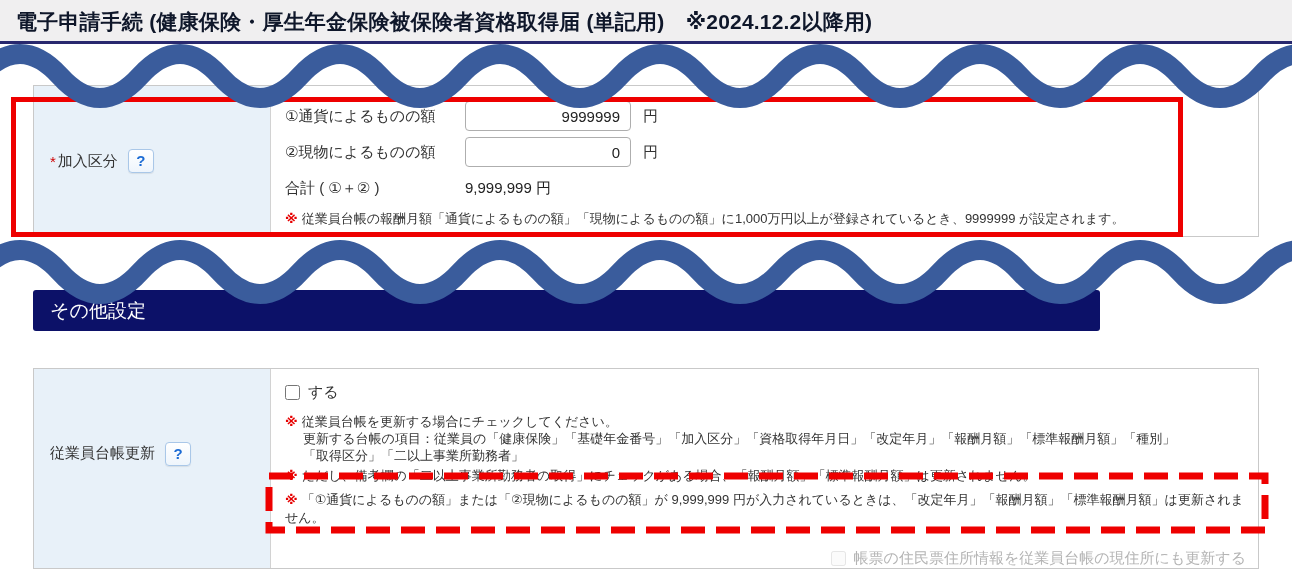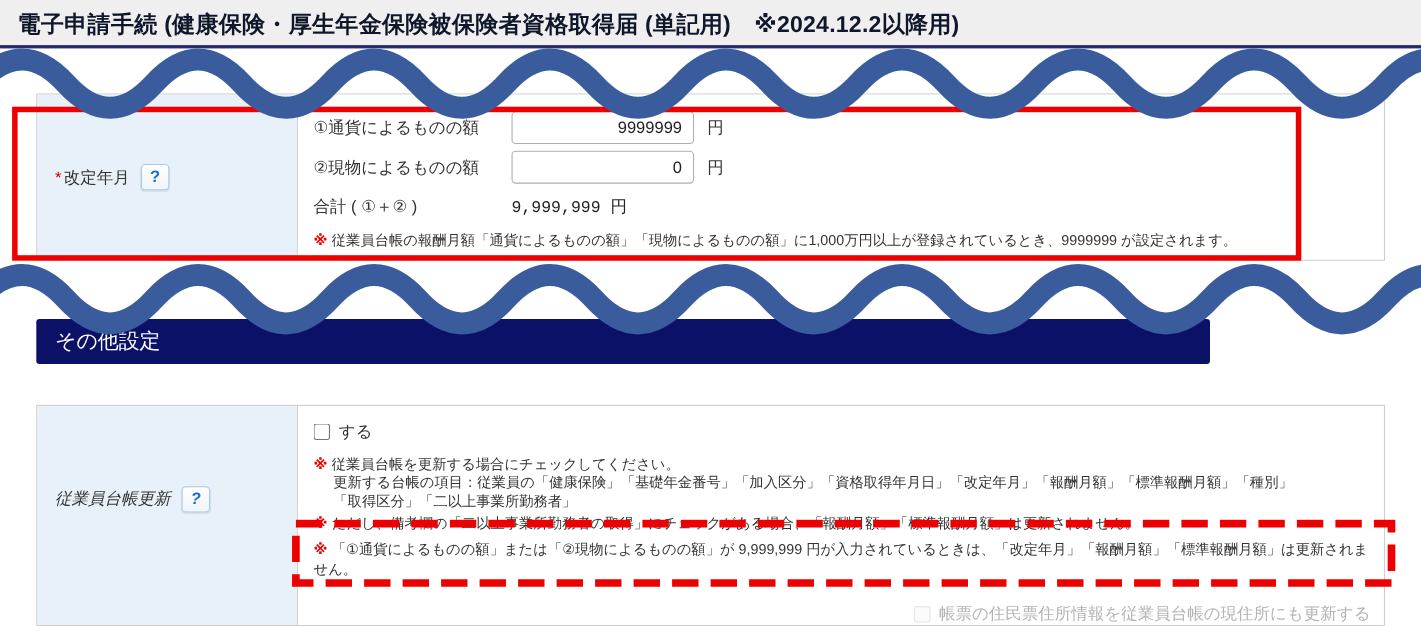--- a/index.html
+++ b/index.html
@@ -21,39 +21,39 @@
 
   
   .form-table { position:absolute; left:33px; width:1226px; background:#ffffff;
                 border:1px solid #c9c9c9; display:flex; z-index:2; }
   .cell-label { width:237px; background:#e8f1f9; border-right:1px solid #d2d2d2;
                 display:flex; align-items:center; padding-left:16px; font-size:15px; color:#333; }
   .cell-content { flex:1; background:#ffffff; padding:12px 12px 2px 14px; }
 
   .table-top { top:85px; height:152px; }
   .table-bottom { top:368px; height:201px; }
-  .table-bottom .cell-label { padding-bottom:30px;font-style:italic; }
+  .table-bottom .cell-label { padding-bottom:30px; }
 
   .req { color:#d00000; margin-right:2px; font-size:15px; }
 
   .help-btn { display:inline-block; width:26px; height:24px; margin-left:10px;
               border:1px solid #a9c7e8; border-radius:4px; text-align:center; line-height:22px;
               font-size:15px; font-weight:bold; color:#1c6bd4; cursor:pointer;
               background:linear-gradient(#ffffff,#eef5fc); box-shadow:0 1px 1px rgba(0,0,0,.08); }
 
   
   .amount-row { display:flex; align-items:center; height:36px; }
   .amount-label { width:180px; font-size:15px; color:#333; }
   .amount-input { width:166px; height:30px; border:1px solid #aeaeae; border-radius:4px;
                   text-align:right; padding:0 10px; font-size:15px; color:#222;
                   font-family:"Liberation Sans","DejaVu Sans",sans-serif; }
   .unit { margin-left:12px; font-size:15px; color:#333; }
   .total-row { display:flex; align-items:center; margin-top:6px; height:24px; }
   .total-label { width:180px; font-size:15px; color:#333; }
-  .total-value { font-size:15px; color:#222;font-family:Liberation Mono, monospace; }
+  .total-value { font-size:15px; color:#222; }
 
   .note { margin-top:10px; font-size:13px; color:#333; line-height:17px; }
   .note .mark { color:#e60000; font-weight:bold; margin-right:4px; }
   .note .indent { padding-left:18px; }
 
   
   .red-box { position:absolute; left:11px; top:97px; width:1172px; height:140px;
              border:5px solid #ee0000; z-index:5; pointer-events:none; }
   .dashed-box { position:absolute; left:265px; top:472px; width:1004px; height:62px;
                 z-index:5; pointer-events:none; }
@@ -80,21 +80,21 @@
     <div class="page-title">電子申請手続 (健康保険・厚生年金保険被保険者資格取得届 (単記用)　※2024.12.2以降用)</div>
   </div>
 
   <svg class="wave wave1" viewBox="0 0 1292 62" preserveAspectRatio="none" aria-hidden="true">
     <path d="M -20 30 q 40 -44 80 0 t 80 0 t 80 0 t 80 0 t 80 0 t 80 0 t 80 0 t 80 0 t 80 0 t 80 0 t 80 0 t 80 0 t 80 0 t 80 0 t 80 0 t 80 0 t 80 0"></path>
   </svg>
 
   <div class="form-table table-top">
     <div class="cell-label">
       <span class="req">*</span>
-      <span>改定年月</span>
+      <span>加入区分</span>
       <span class="help-btn">?</span>
     </div>
     <div class="cell-content">
       <div class="amount-row">
         <span class="amount-label">①通貨によるものの額</span>
         <input class="amount-input" type="text" value="9999999" style="">
         <span class="unit">円</span>
       </div>
       <div class="amount-row">
         <span class="amount-label">②現物によるものの額</span>

